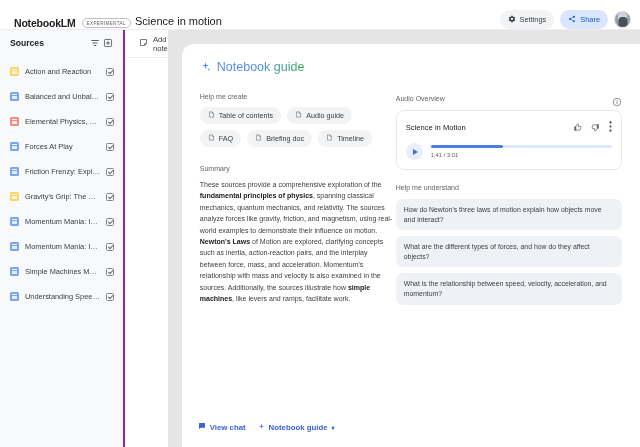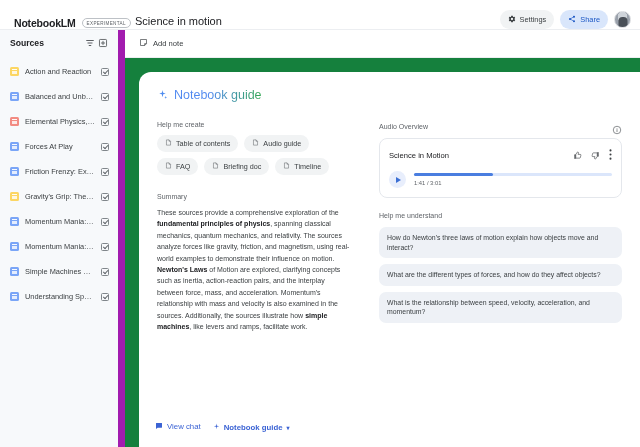--- a/index.html
+++ b/index.html
@@ -50,21 +50,21 @@
     width: 9px; height: 11px; border-radius: 4px 4px 2px 2px; background: #4a5058;
   }
 
   
   .body-row { flex: 1; display: flex; min-height: 0; }
 
   
   .sidebar {
     width: 125px; flex: 0 0 125px;
     background: #f7f9fb;
-    border-right: 7px solid #a21caf;
+    border-right: 2px solid #a21caf;
     display: flex; flex-direction: column; min-height: 0;
   }
   .sources-head {
     height: 26px; flex: 0 0 26px;
     display: flex; align-items: center; padding: 0 9px 0 10px;
   }
   .sources-title { font-size: 8.6px; font-weight: 700; color: #202124; flex: 1; }
   .ic-btn { cursor: pointer; display: flex; align-items: center; justify-content: center; width: 13px; height: 13px; }
   .src-list { flex: 1; overflow: hidden; padding-top: 3px; }
   .src-item {
@@ -91,46 +91,46 @@
     width: 8px; height: 8px; flex: 0 0 8px;
     border: 1px solid #80868b; border-radius: 1.5px; position: relative; cursor: pointer;
   }
   .src-check::after {
     content: ""; position: absolute; left: 1.6px; top: 0.4px;
     width: 2.4px; height: 4.4px;
     border: solid #5f6368; border-width: 0 1px 1px 0; transform: rotate(43deg);
   }
 
   
-  .main { flex: 1; display: flex; flex-direction: column; min-width: 0; background: #ffffff; }
+  .main { flex: 1; display: flex; flex-direction: row; min-width: 0; background: #ffffff; }
   .main-toolbar {
     height: 28px; flex: 0 0 28px; display: flex; align-items: center;
     padding-left: 14px; border-bottom: 1px solid #eceef1; background: #fff;
   }
   .addnote {
     display: inline-flex; align-items: center; gap: 5px;
     font-size: 7.6px; color: #3c4043; cursor: pointer;
   }
-  .main-scroll { flex: 1; position: relative; background: #15803d; min-height: 0; }
+  .main-scroll { flex: 1; position: relative; background: #e5e5e5; min-height: 0; }
 
   .guide-card {
     position: absolute; left: 14px; right: 0; top: 14px; bottom: 0;
     background: #ffffff;
     border-radius: 12px 0 0 0;
     padding: 14px 18px 0 18px;
     overflow: hidden;
   }
   .guide-title-row { display: flex; align-items: center; gap: 6px; margin-bottom: 17px; }
   .guide-title {
     font-size: 12.5px; font-weight: 400;
     background: linear-gradient(90deg, #4f88f0 0%, #4f88f0 40%, #34a853 100%);
     -webkit-background-clip: text; background-clip: text; color: transparent;
     white-space: nowrap;
   }
-  .cols { display: flex; gap: 26px; }
+  .cols { display: flex; }
   .col-l { width: 196px; flex: 0 0 196px; }
   .col-r { flex: 1; min-width: 0; }
   .sec-label { font-size: 7px; color: #5f6368; margin-bottom: 7px; }
 
   .chips { display: flex; flex-wrap: wrap; gap: 6px; }
   .gchip {
     display: inline-flex; align-items: center; gap: 4px;
     height: 17px; padding: 0 8px; border-radius: 9px;
     background: #f1f3f4; color: #3c4043; font-size: 7.2px;
     cursor: pointer; white-space: nowrap;
@@ -167,22 +167,22 @@
     background: #eef1f6; border-radius: 7px;
     padding: 6px 8px; font-size: 6.9px; line-height: 9.6px; color: #3c4043; cursor: pointer;
   }
 
   
   .bottombar {
     position: absolute; left: 14px; right: 0; bottom: 0; height: 40px;
     background: #ffffff; display: flex; align-items: center; padding: 0 14px 0 16px; gap: 12px;
   }
   .view-chat {
-    display: inline-flex; align-items: flex-start; gap: 4px;
-    font-size: 7.8px; font-weight: 400; color: #3b63d4; cursor: pointer; white-space: nowrap;
+    display: inline-flex; align-items: flex-end; gap: 4px;
+    font-size: 7.8px; font-weight: 700; color: #3b63d4; cursor: pointer; white-space: nowrap;
   }
   .chatbox {
     flex: 1; min-width: 0; height: 24px; border-radius: 13px; background: #f1f3f4;
     display: flex; align-items: center; padding: 0 3px 0 8px; gap: 7px;
   }
   .src-count { font-size: 6px; font-weight: 700; color: #5f6368; white-space: nowrap; }
   .divider-v { width: 1px; height: 12px; background: #d2d5da; }
   .chat-input {
     flex: 1; min-width: 0; border: none; outline: none; background: transparent;
     font-family: "Liberation Sans", sans-serif; font-size: 7.4px; color: #3c4043;

